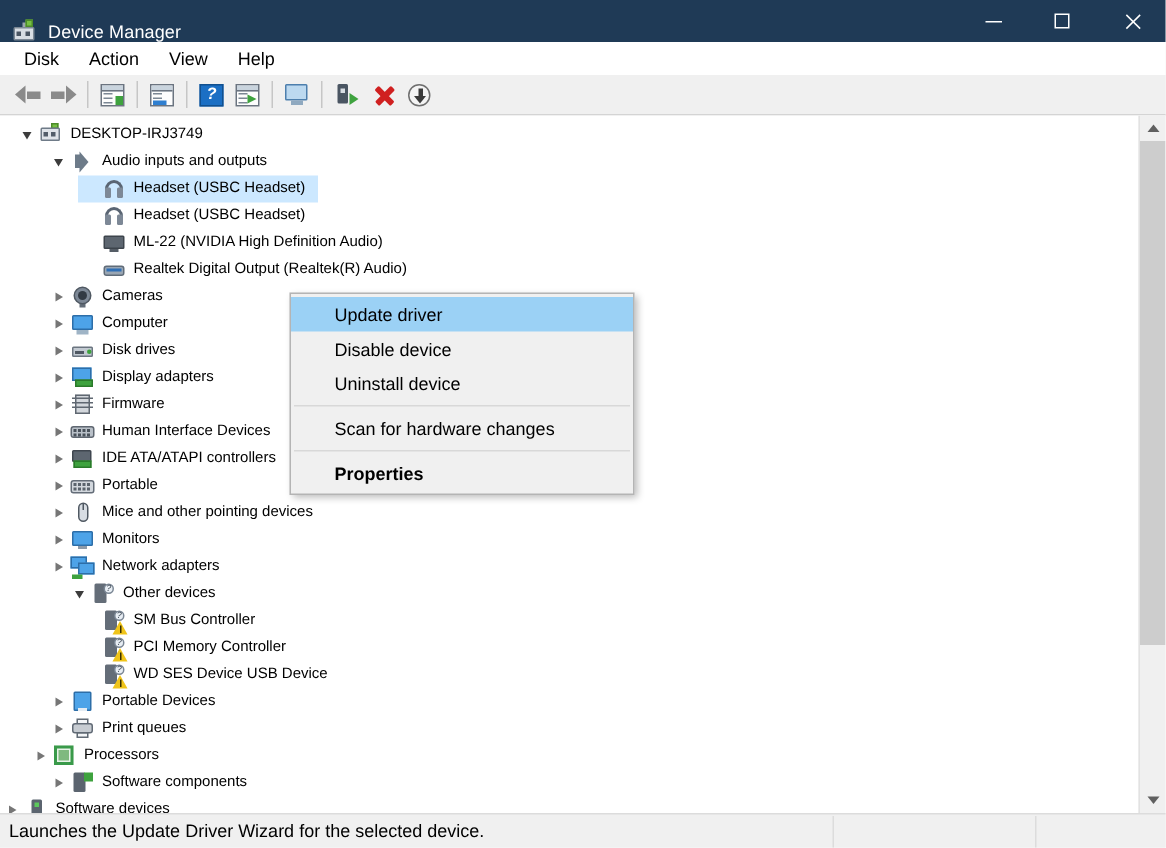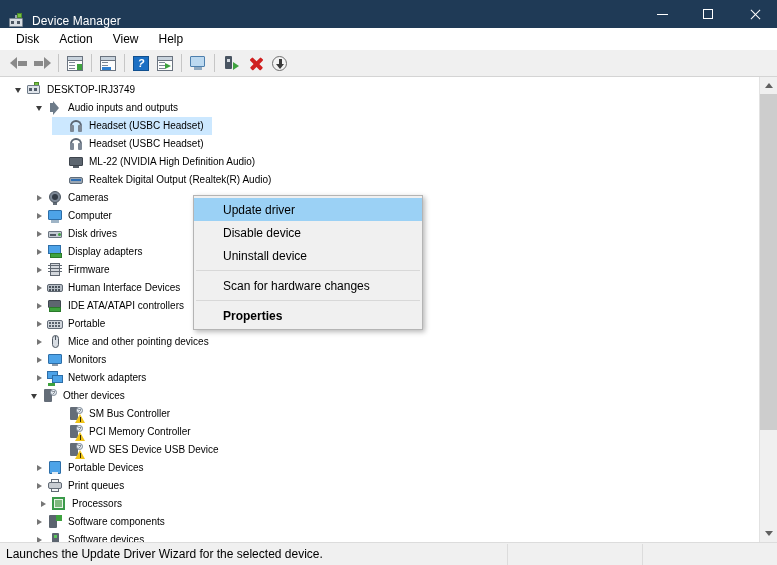--- a/index.html
+++ b/index.html
@@ -166,21 +166,21 @@
   .scrollbar{width:17px;flex:0 0 17px;background:#f0f0f0;border-left:1px solid #e2e2e2;display:flex;flex-direction:column;align-items:center;}
   .sb-arrow{width:17px;height:17px;display:flex;align-items:center;justify-content:center;background:#f0f0f0;}
   .sb-up{width:0;height:0;border-left:4px solid transparent;border-right:4px solid transparent;border-bottom:5px solid #606060;}
   .sb-dn{width:0;height:0;border-left:4px solid transparent;border-right:4px solid transparent;border-top:5px solid #606060;}
   .sb-track{flex:1 1 auto;width:17px;background:#f0f0f0;position:relative;}
   .sb-thumb{position:absolute;left:0;top:0;width:17px;background:#cdcdcd;}
 
   
   .statusbar{height:22px;flex:0 0 22px;background:#f0f0f0;border-top:1px solid #dcdcdc;display:flex;align-items:center;}
   .sb-seg{height:21px;display:flex;align-items:center;padding-left:6px;border-right:1px solid #dcdcdc;box-sizing:border-box;font-size:12px;color:#000;}
-  .sb-seg.main{width:508px;text-align:center;}
+  .sb-seg.main{width:556px;text-align:center;}
   .sb-seg.s2{width:135px;}
   .sb-seg.s3{flex:1 1 auto;border-right:none;}
 
   
   .ctxmenu{
     position:absolute;left:193px;top:118px;width:228px;
     background:#f0f0f0;border:1px solid #b4b4b4;
     box-shadow:2px 2px 5px rgba(0,0,0,.28);
     padding:2px 0;z-index:50;
   }
@@ -491,21 +491,21 @@
             </span>
             <span class="ico">
               <i class="na-1"></i>
               <i class="na-2"></i>
               <i class="na-g"></i>
             </span>
             <span class="lbl">Network adapters</span>
           </div>
         </div>
         <div class="row">
-          <div class="inner" style="padding-left:26px;">
+          <div class="inner" style="padding-left:45px;">
             <span class="twisty">
               <span class="chev down"></span>
             </span>
             <span class="ico">
               <i class="od-s"></i>
               <i class="od-qm">?</i>
             </span>
             <span class="lbl">Other devices</span>
           </div>
         </div>
@@ -564,21 +564,21 @@
             </span>
             <span class="ico">
               <i class="pq-p"></i>
               <i class="pq-o"></i>
               <i class="pq-s"></i>
             </span>
             <span class="lbl">Print queues</span>
           </div>
         </div>
         <div class="row">
-          <div class="inner" style="padding-left:35px;">
+          <div class="inner" style="padding-left:19px;">
             <span class="twisty">
               <span class="chev right"></span>
             </span>
             <span class="ico">
               <i class="pr-s"></i>
               <i class="pr-i"></i>
             </span>
             <span class="lbl">Processors</span>
           </div>
         </div>
@@ -588,21 +588,21 @@
               <span class="chev right"></span>
             </span>
             <span class="ico">
               <i class="sc-s"></i>
               <i class="sc-g"></i>
             </span>
             <span class="lbl">Software components</span>
           </div>
         </div>
         <div class="row">
-          <div class="inner" style="padding-left:31px;text-align:right;">
+          <div class="inner" style="text-align:right;">
             <span class="twisty">
               <span class="chev right"></span>
             </span>
             <span class="ico">
               <i class="sd-s"></i>
               <i class="sd-g"></i>
             </span>
             <span class="lbl">Software devices</span>
           </div>
         </div>

